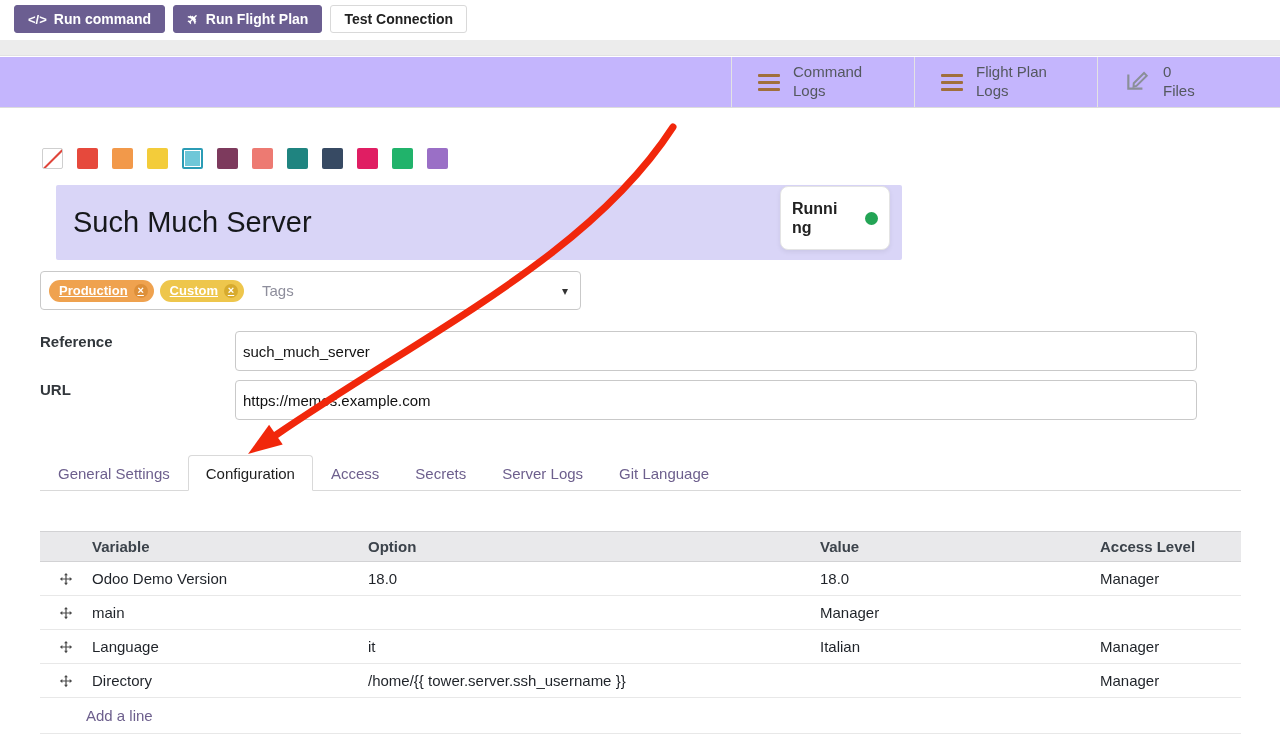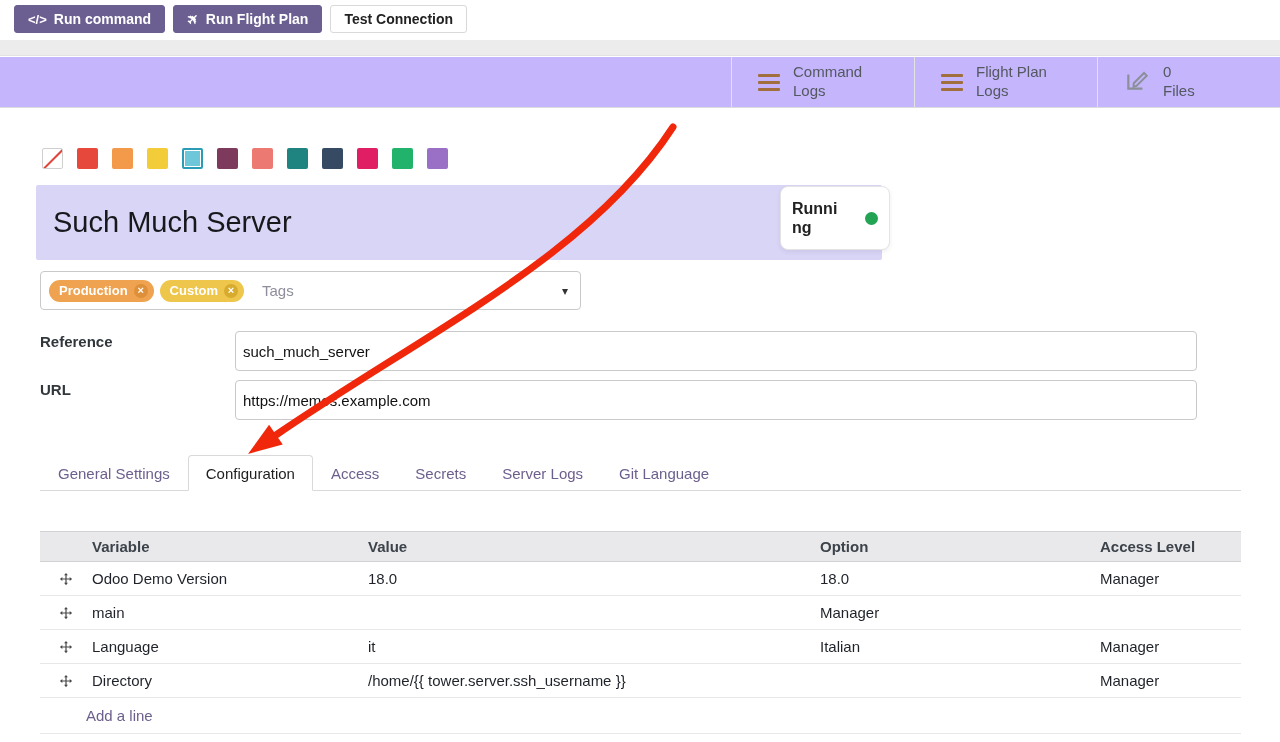--- a/index.html
+++ b/index.html
@@ -35,38 +35,38 @@
 
   
   .palette { position:absolute; top:148px; left:42px; display:flex; gap:14px; }
   .swatch { width:21px; height:21px; border-radius:2px; cursor:pointer; position:relative; }
   .swatch.none { background:#fff; border:1px solid #cfcfcf; overflow:hidden; }
   .swatch.none::after { content:""; position:absolute; left:-4px; top:9px; width:29px; height:2px;
                         background:#e0453a; transform:rotate(-45deg); }
   .swatch.selected { border:2px solid #2b9cb5; box-shadow:inset 0 0 0 1px #ffffff; }
 
   
-  .title-field { position:absolute; top:185px; left:36px; width:846px; height:75px;
+  .title-field { position:absolute; top:185px; left:56px; width:846px; height:75px;
                  background:var(--title-bg,#d9d5f7); border-radius:2px; display:flex; align-items:center;
                  padding-left:17px; font-size:29px; color:#16181b; cursor:text; }
   .status-card { position:absolute; top:186px; left:780px; width:110px; height:64px;
                  background:#fff; border:1px solid #e4e4e4; border-radius:8px;
                  box-shadow:0 2px 5px rgba(0,0,0,.07); display:flex; align-items:center;
                  padding:8px 11px; }
   .status-text { font-weight:700; font-size:16px; color:#222; width:52px; line-height:1.2;
                  word-break:break-all; }
   .status-dot { width:13px; height:13px; border-radius:50%; background:var(--dot,#23a455); margin-left:auto; }
 
   
   .tags-box { position:absolute; top:271px; left:40px; width:541px; height:39px;
               border:1px solid #c9c9c9; border-radius:4px; display:flex; align-items:center;
               padding:0 12px 0 8px; gap:6px; background:#fff; cursor:pointer; }
   .tags-list { display:inline-flex; gap:6px; }
   .tag-pill { height:22px; border-radius:11px; display:inline-flex; align-items:center; gap:6px;
-              padding:0 6px 0 10px; color:#fff; font-size:13px; font-weight:700; }
+              padding:0 6px 0 10px; color:#fff; font-size:13px; font-weight:700;text-decoration:underline; }
   .tag-x { width:14px; height:14px; border-radius:50%; display:inline-flex; align-items:center;
            justify-content:center; font-size:11px; line-height:1; color:#fff; cursor:pointer; }
   .tags-placeholder { color:#8e8e9c; font-size:15px;margin-left:12px; }
   .caret { margin-left:auto; color:#333; font-size:12px; cursor:pointer; }
 
   
   .field-label { position:absolute; left:40px; font-weight:700; font-size:15px; color:#32373c; }
   .text-input { position:absolute; left:235px; width:962px; height:40px; border:1px solid #c9c9c9;
                 border-radius:4px; font-size:15px; padding:0 7px; color:#111;
                 font-family:inherit; background:#fff; outline:none; }
@@ -201,22 +201,22 @@
     <div class="tab">Secrets</div>
     <div class="tab">Server Logs</div>
     <div class="tab">Git Language</div>
   </div>
 <div class="tabs-line"></div>
 
 <div class="table">
   <div class="thead">
       <div></div>
       <div>Variable</div>
+      <div>Option</div>
       <div>Value</div>
-      <div>Option</div>
       <div>Access Level</div>
     </div>
   <div>
       <div class="trow">
         <div class="handle">
           <svg width="14" height="14" viewBox="0 0 16 16">
             <path d="M8 1 L10.2 3.8 H5.8 Z M8 15 L5.8 12.2 H10.2 Z M1 8 L3.8 5.8 V10.2 Z M15 8 L12.2 10.2 V5.8 Z" fill="#4a4a4a"></path>
             <path d="M8 3 V13 M3 8 H13" stroke="#4a4a4a" stroke-width="1.4"></path>
           </svg>
         </div>

